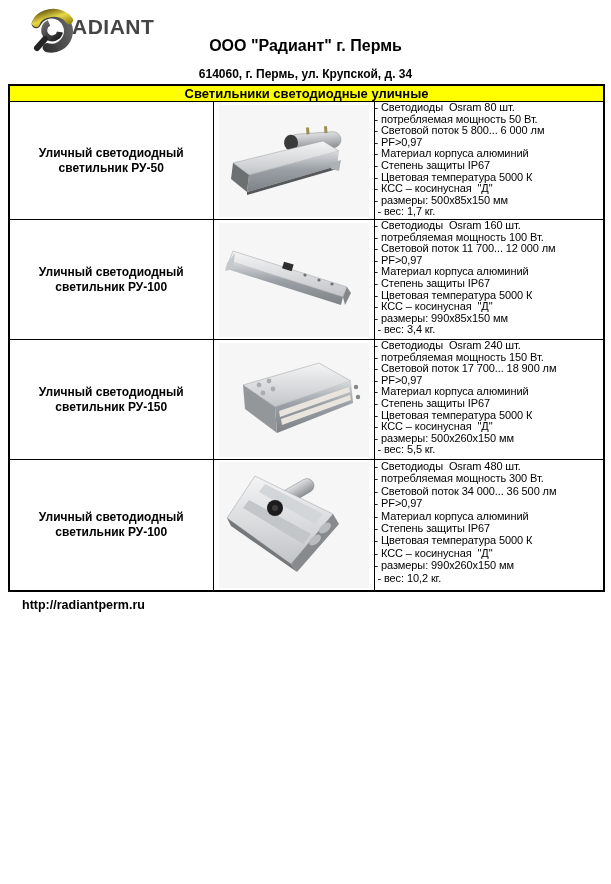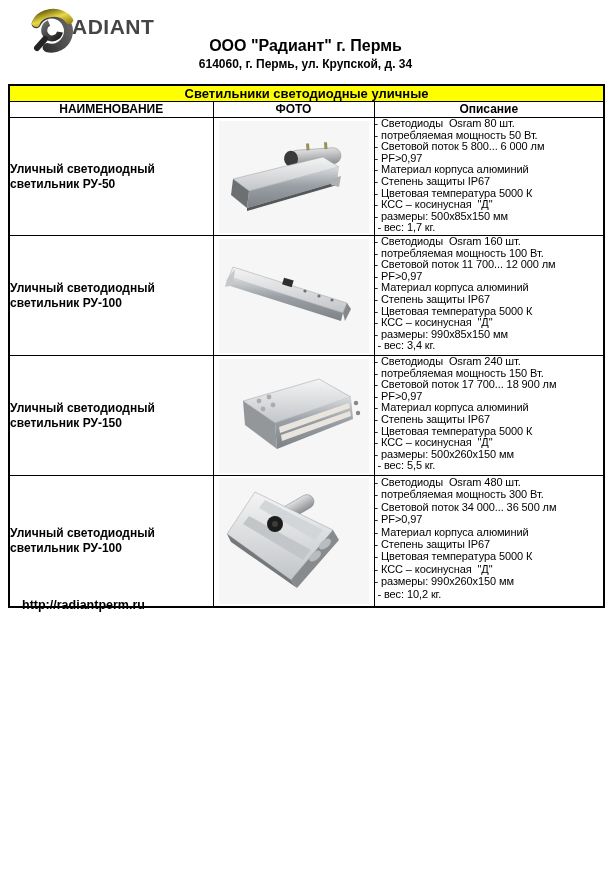--- a/index.html
+++ b/index.html
@@ -14,36 +14,36 @@
   .page { position: absolute; inset: 0; border-radius: 32px; }
 
   
   .header { position: absolute; top: 0; left: 0; width: 611px; text-align: center; }
   .logo { position: absolute; left: 28px; top: 6px; display: flex; align-items: center; }
   .logo-text {
     font-size: 21px; font-weight: 800; color: #454545;
     letter-spacing: 0.5px; margin-left: -4px; margin-top: -6px;
   }
   .company { padding-top: 37px; font-size: 16px; font-weight: bold; }
-  .address { margin-top: 2px; font-size: 12px; font-weight: bold; }
+  .address { margin-top: 12px; font-size: 12px; font-weight: bold; }
 
   
   table.doc {
     position: absolute; left: 8px; top: 84px;
     width: 595px; border-collapse: collapse; table-layout: fixed;
     border: 2px solid #000;
   }
   table.doc td, table.doc th { border: 1px solid #000; padding: 0; }
   .banner-cell {
     background: #ffff00; font-weight: bold; font-size: 13px;
     text-align: center; height: 14px; line-height: 15px;
   }
   tr.head th { font-size: 12px; font-weight: bold; height: 16px; line-height: 15px; text-align: center; }
   .name-cell {
-    text-align: left; vertical-align: middle;
+    text-align: center; vertical-align: middle;
     font-weight: bold; font-size: 12px; line-height: 15px;
     padding: 0 18px;
   }
   .photo-cell { text-align: center; vertical-align: middle; }
   .photo-cell svg { display: block; margin: 2px auto; }
   .desc-cell {
     vertical-align: top; font-weight: normal; font-size: 11px;
     line-height: 11.6px; letter-spacing: -0.1px;
     padding: 2px 3px 0 4px; white-space: pre;
   }
@@ -111,25 +111,20 @@
         <col style="width:204px">
         <col style="width:161px">
         <col style="width:230px">
       </colgroup>
 
     <tbody>
         <tr>
       <td colspan="3" class="banner-cell">Светильники светодиодные уличные</td>
     </tr>
 
-    <tr class="head">
-      <th>НАИМЕНОВАНИЕ</th>
-      <th>ФОТО</th>
-      <th>Описание</th>
-    </tr>
 
     <tr class="r118">
       <td class="name-cell">Уличный светодиодный светильник РУ-50</td>
       <td class="photo-cell">
         <svg width="150" height="112" viewBox="0 0 150 112">
           <rect x="0" y="0" width="150" height="112" fill="#f6f6f6"></rect>
           <g transform="rotate(-4 96 36)">
             <rect x="70" y="28" width="52" height="16" rx="8" fill="url(#gTube)" stroke="#85888b" stroke-width="0.5"></rect>
             <ellipse cx="72" cy="36" rx="7" ry="8" fill="#3a3a3a"></ellipse>
             <rect x="88" y="22" width="3" height="7" fill="#9a8f55"></rect>

